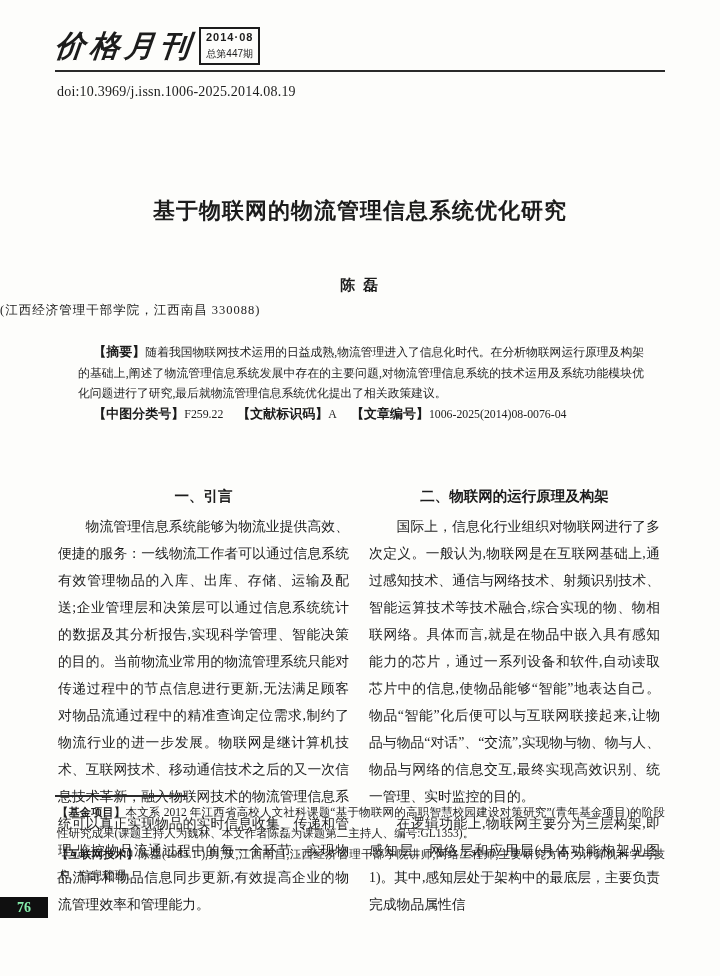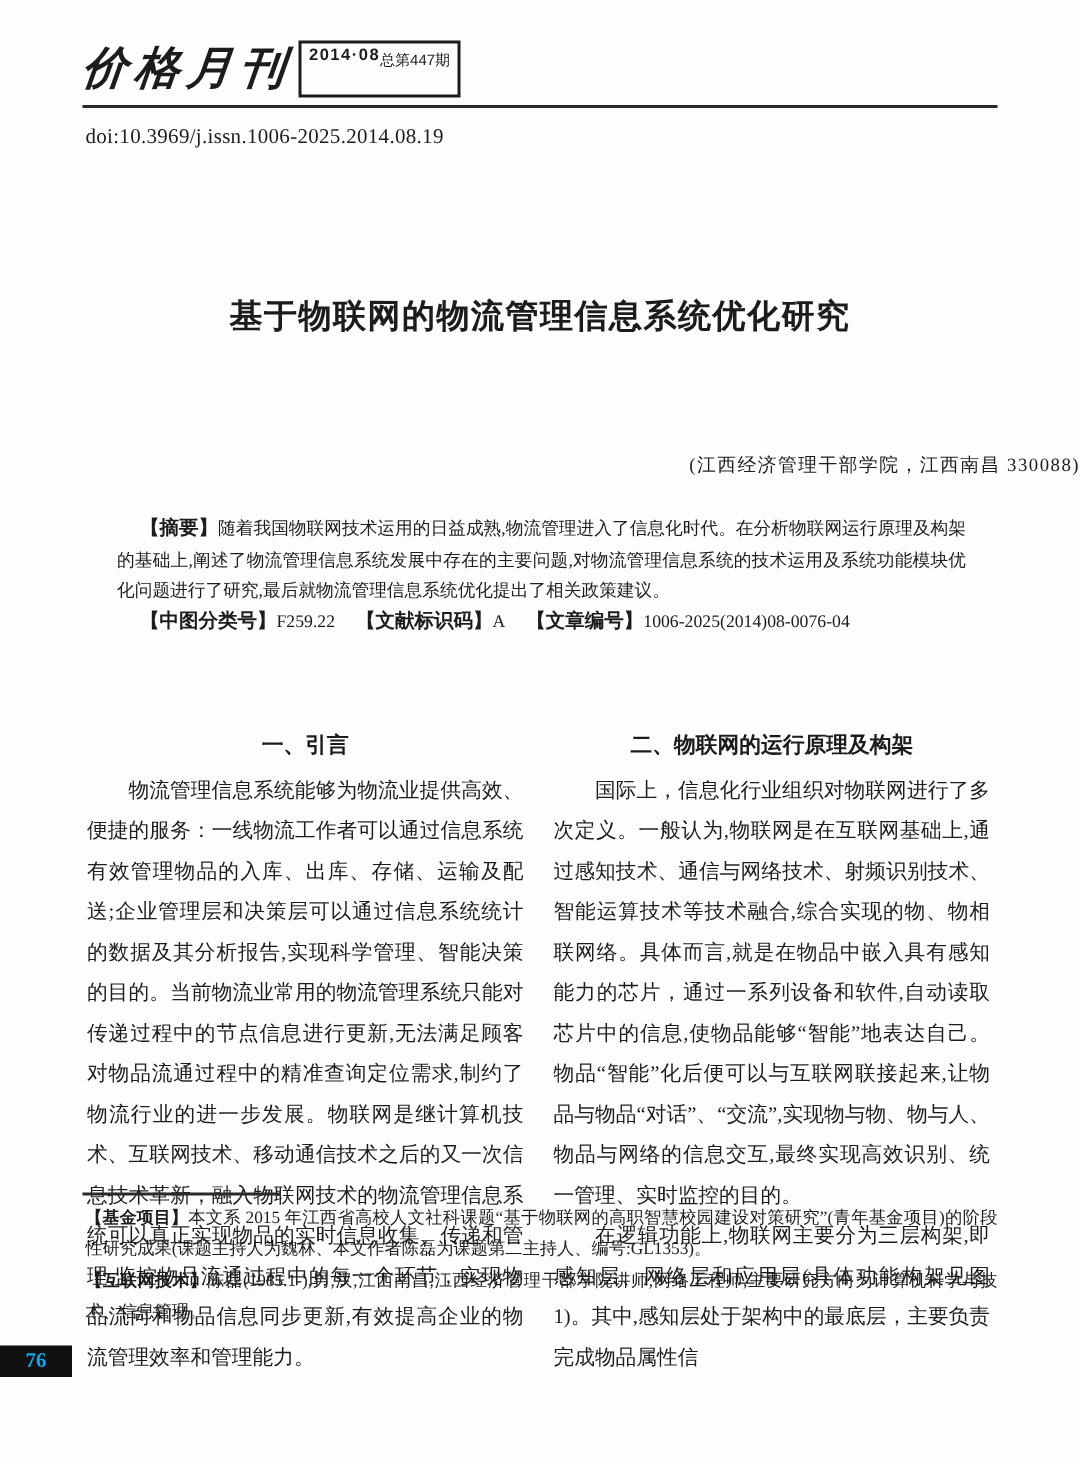--- a/index.html
+++ b/index.html
@@ -22,21 +22,21 @@
     font-style:italic;font-weight:bold;
     font-size:30px;line-height:38px;
     letter-spacing:5px;
     transform:skewX(-6deg);
     padding-right:4px;
   }
   .issue-box{
     border:2px solid #1c1c1c;
     padding:2px 5px;
     text-align:center;
-    display:flex;flex-direction:row;justify-content:flex-end;
+    display:flex;flex-direction:column;justify-content:space-between;
     font-family:"Liberation Sans","DejaVu Sans",sans-serif;
   }
   .issue-line1{font-size:11px;font-weight:bold;letter-spacing:1px;}
   .issue-line2{font-size:10px;margin-top:2px;}
   .head-rule{
     position:absolute;top:70px;left:55px;width:610px;height:2px;
     background:#2a2a2a;
   }
   .doi{
     position:absolute;top:84px;left:57px;
@@ -48,21 +48,21 @@
     margin:0;text-align:center;
     font-size:22px;font-weight:bold;letter-spacing:1px;
     font-family:"Liberation Serif","DejaVu Serif",serif;
   }
   .author{
     position:absolute;top:276px;left:0;width:720px;
     text-align:center;font-size:15px;font-weight:bold;letter-spacing:2px;
   }
   .affiliation{
     position:absolute;top:302px;left:0;width:720px;
-    text-align:right;font-size:12.5px;letter-spacing:1px;
+    text-align:left;font-size:12.5px;letter-spacing:1px;
   }
   
   .meta{
     position:absolute;top:342px;left:78px;width:566px;
     font-size:11.8px;line-height:20.5px;text-align:justify;
   }
   .meta p{margin:0;text-indent:1.3em;}
   .meta b{font-family:Liberation Sans, sans-serif;font-size:13px;}
   .clc-line span.val{margin-right:14px;}
   
@@ -87,21 +87,21 @@
   }
   .footnotes{
     position:absolute;top:802px;left:57px;width:608px;
     font-size:11.5px;line-height:21px;text-align:justify;
   }
   .footnotes p{margin:0;}
   .footnotes b{font-family:"Liberation Sans","DejaVu Sans",sans-serif;font-size:11.2px;}
   
   .page-badge{
     position:absolute;top:897px;left:0;width:48px;height:21px;
-    background:#101010;color:#0ea5e9;
+    background:#101010;color:#86efac;
     font-weight:bold;font-size:14px;line-height:21px;text-align:center;
     font-family:"Liberation Serif","DejaVu Serif",serif;
   }
 </style>
 </head>
 <body>
 
 <div class="page">
 
   <div class="masthead">
@@ -111,20 +111,21 @@
       <div class="issue-line2">总第447期</div>
     </div>
   </div>
 
   <div class="head-rule"></div>
 
   <div class="doi">doi:10.3969/j.issn.1006-2025.2014.08.19</div>
 
   <h1 class="title">基于物联网的物流管理信息系统优化研究</h1>
 
+  <div class="author">陈 磊</div>
 
   <div class="affiliation">(江西经济管理干部学院，江西南昌  330088)</div>
 
   <div class="meta">
     <p><b>【摘要】</b><span>随着我国物联网技术运用的日益成熟,物流管理进入了信息化时代。在分析物联网运行原理及构架的基础上,阐述了物流管理信息系统发展中存在的主要问题,对物流管理信息系统的技术运用及系统功能模块优化问题进行了研究,最后就物流管理信息系统优化提出了相关政策建议。</span></p>
     <p class="clc-line"><b>【中图分类号】</b><span class="val">F259.22</span><b>【文献标识码】</b><span class="val">A</span><b>【文章编号】</b><span class="val">1006-2025(2014)08-0076-04</span></p>
   </div>
 
   <div class="body-cols">
     <div class="col">
@@ -134,19 +135,19 @@
     <div class="col">
       <h3>二、物联网的运行原理及构架</h3>
       <p>国际上，信息化行业组织对物联网进行了多次定义。一般认为,物联网是在互联网基础上,通过感知技术、通信与网络技术、射频识别技术、智能运算技术等技术融合,综合实现的物、物相联网络。具体而言,就是在物品中嵌入具有感知能力的芯片，通过一系列设备和软件,自动读取芯片中的信息,使物品能够“智能”地表达自己。物品“智能”化后便可以与互联网联接起来,让物品与物品“对话”、“交流”,实现物与物、物与人、物品与网络的信息交互,最终实现高效识别、统一管理、实时监控的目的。</p>
       <p>在逻辑功能上,物联网主要分为三层构架,即感知层、网络层和应用层(具体功能构架见图1)。其中,感知层处于架构中的最底层，主要负责完成物品属性信</p>
     </div>
   </div>
 
   <div class="foot-rule"></div>
 
   <div class="footnotes">
-    <p><b>【基金项目】</b><span>本文系 2015 年江西省高校人文社科课题“基于物联网的高职智慧校园建设对策研究”(青年基金项目)的阶段性研究成果(课题主持人为魏林、本文作者陈磊为课题第二主持人、编号:GL1353)。</span></p>
+    <p><b>【基金项目】</b><span>本文系 2012 年江西省高校人文社科课题“基于物联网的高职智慧校园建设对策研究”(青年基金项目)的阶段性研究成果(课题主持人为魏林、本文作者陈磊为课题第二主持人、编号:GL1353)。</span></p>
     <p><b>【互联网技术】</b><span>陈磊(1985.1-),男,汉,江西南昌,江西经济管理干部学院讲师,网络工程师,主要研究方向为计算机科学与技术、信息管理。</span></p>
   </div>
 
   <div class="page-badge">76</div>
 
 </div>
 
 </body></html>

